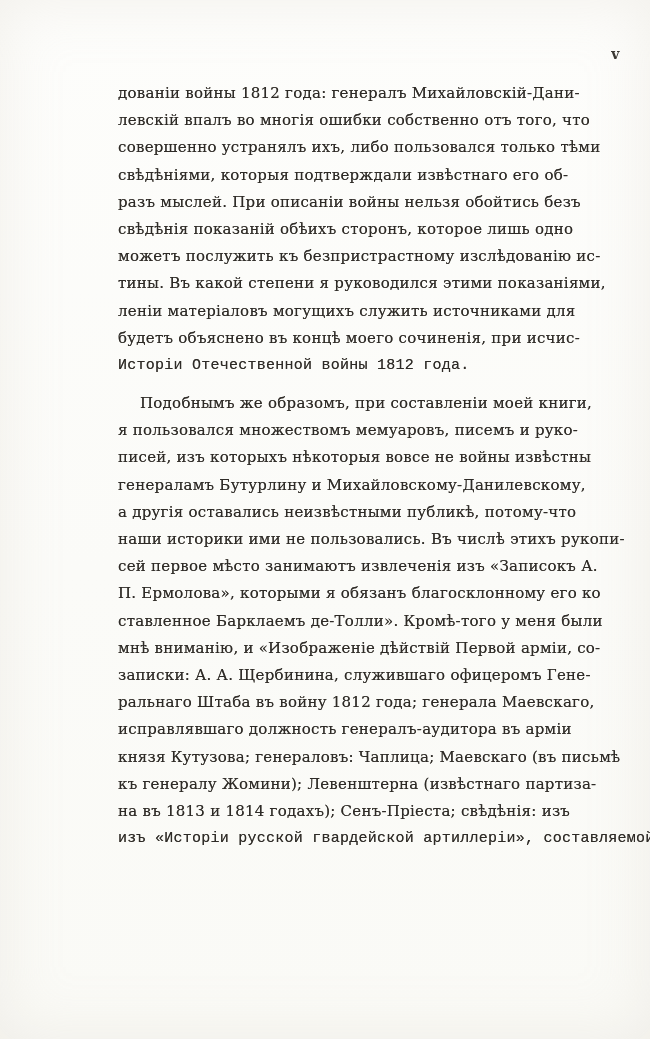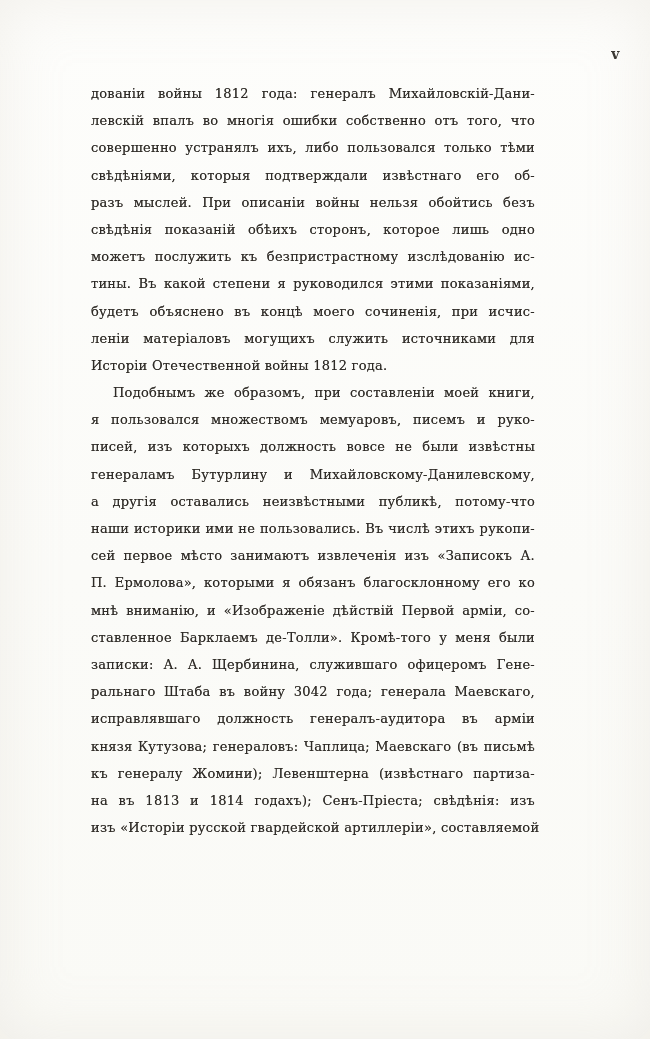--- a/index.html
+++ b/index.html
@@ -25,79 +25,81 @@
     top: 46px;
     right: 30px;
     font-size: 14px;
     font-weight: bold;
     color: #3a3732;
     letter-spacing: 0.5px;
   }
   .text-block {
     position: absolute;
     top: 80px;
-    left: 91px;
+    left: 118px;
     width: 444px;
     color: #2e2b27;
-    font-size: 13px;
+    font-size: 15px;
     letter-spacing: 0.25px;
     text-shadow: 0 0 0.5px rgba(46, 40, 33, 0.65);
   }
   .paragraph {
     margin: 0;
   }
   .paragraph.spaced {
+    margin-top: 11px;
   }
   .line {
     height: 27.2px;
     line-height: 27.2px;
     text-align: justify;
     text-align-last: justify;
     white-space: nowrap;
   }
   .line.last {
     text-align: right;
     text-align-last: left;
+    font-family: Liberation Mono, monospace;
   }
   .line.indent {
     text-indent: 22px;
   }
 </style>
 </head>
 <body>
 
 <div class="scan-page">
   <div class="page-number">v</div>
   <div class="text-block">
       <div class="paragraph">
         <div class="line">дованіи войны 1812 года: генералъ Михайловскій-Дани-</div>
         <div class="line">левскій впалъ во многія ошибки собственно отъ того, что</div>
         <div class="line">совершенно устранялъ ихъ, либо пользовался только тѣми</div>
         <div class="line">свѣдѣніями, которыя подтверждали извѣстнаго его об-</div>
         <div class="line">разъ мыслей. При описаніи войны нельзя обойтись безъ</div>
         <div class="line">свѣдѣнія показаній обѣихъ сторонъ, которое лишь одно</div>
         <div class="line">можетъ послужить къ безпристрастному изслѣдованію ис-</div>
         <div class="line">тины. Въ какой степени я руководился этими показаніями,</div>
+        <div class="line">леніи матеріаловъ могущихъ служить источниками для</div>
         <div class="line">будетъ объяснено въ концѣ моего сочиненія, при исчис-</div>
-        <div class="line">леніи матеріаловъ могущихъ служить источниками для</div>
         <div class="line last">Исторіи Отечественной войны 1812 года.</div>
       </div>
       <div class="paragraph spaced">
         <div class="line indent">Подобнымъ же образомъ, при составленіи моей книги,</div>
         <div class="line">я пользовался множествомъ мемуаровъ, писемъ и руко-</div>
-        <div class="line">писей, изъ которыхъ должность вовсе не были извѣстны</div>
+        <div class="line">писей, изъ которыхъ нѣкоторыя вовсе не войны извѣстны</div>
         <div class="line">генераламъ Бутурлину и Михайловскому-Данилевскому,</div>
         <div class="line">а другія оставались неизвѣстными публикѣ, потому-что</div>
         <div class="line">наши историки ими не пользовались. Въ числѣ этихъ рукопи-</div>
         <div class="line">сей первое мѣсто занимаютъ извлеченія изъ «Записокъ А.</div>
         <div class="line">П. Ермолова», которыми я обязанъ благосклонному его ко</div>
+        <div class="line">ставленное Барклаемъ де-Толли». Кромѣ-того у меня были</div>
         <div class="line">мнѣ вниманію, и «Изображеніе дѣйствій Первой арміи, со-</div>
-        <div class="line">ставленное Барклаемъ де-Толли». Кромѣ-того у меня были</div>
         <div class="line">записки: А. А. Щербинина, служившаго офицеромъ Гене-</div>
-        <div class="line">ральнаго Штаба въ войну 3042 года; генерала Маевскаго,</div>
+        <div class="line">ральнаго Штаба въ войну 1812 года; генерала Маевскаго,</div>
         <div class="line">исправлявшаго должность генералъ-аудитора въ арміи</div>
         <div class="line">князя Кутузова; генераловъ: Чаплица; Маевскаго (въ письмѣ</div>
         <div class="line">къ генералу Жомини); Левенштерна (извѣстнаго партиза-</div>
         <div class="line">на въ 1813 и 1814 годахъ); Сенъ-Пріеста; свѣдѣнія: изъ</div>
         <div class="line last">изъ «Исторіи русской гвардейской артиллеріи», составляемой</div>
       </div>
     </div>
 </div>
 
 </body></html>

